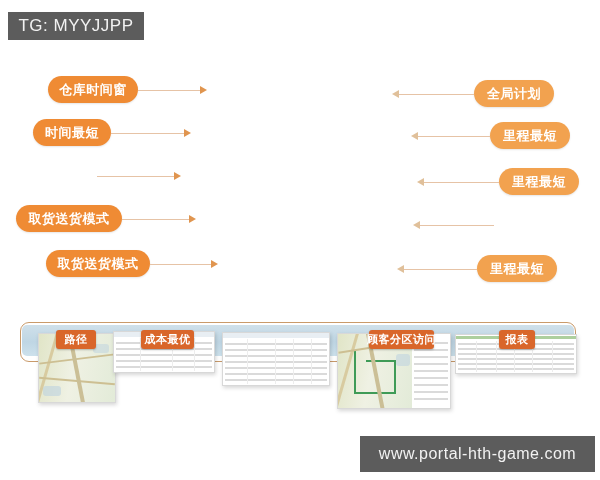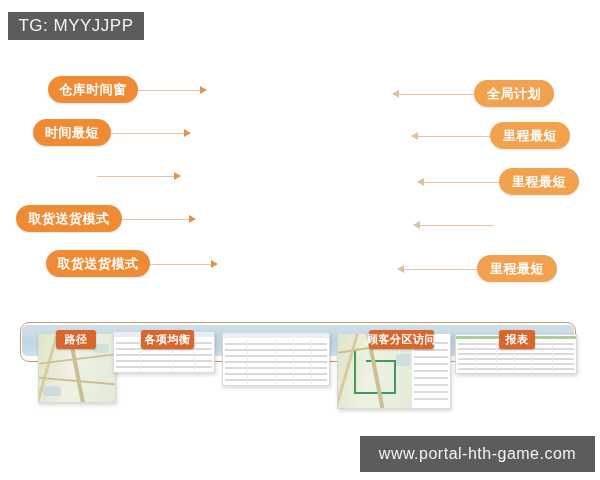--- a/index.html
+++ b/index.html
@@ -197,21 +197,21 @@
       <div class="tbl-row" style="top:16px;"></div>
       <div class="tbl-row" style="top:22px;"></div>
       <div class="tbl-row" style="top:28px;"></div>
       <div class="tbl-row" style="top:34px;"></div>
       <div class="tbl-col" style="left:26px;"></div>
       <div class="tbl-col" style="left:58px;"></div>
       <div class="tbl-col" style="left:80px;"></div>
     </div>
   </div>
   <div class="card-tab" style="left:141px;top:330px;width:53px;">
-    <span>各项均衡</span>
+    <span>成本最优</span>
   </div>
 
   <div class="card" style="left:222px;top:332px;width:106px;height:52px;">
     <div class="tbl-fill">
       <div class="tbl-head"></div>
       <div class="tbl-row" style="top:10px;"></div>
       <div class="tbl-row" style="top:16px;"></div>
       <div class="tbl-row" style="top:22px;"></div>
       <div class="tbl-row" style="top:28px;"></div>
       <div class="tbl-row" style="top:34px;"></div>

